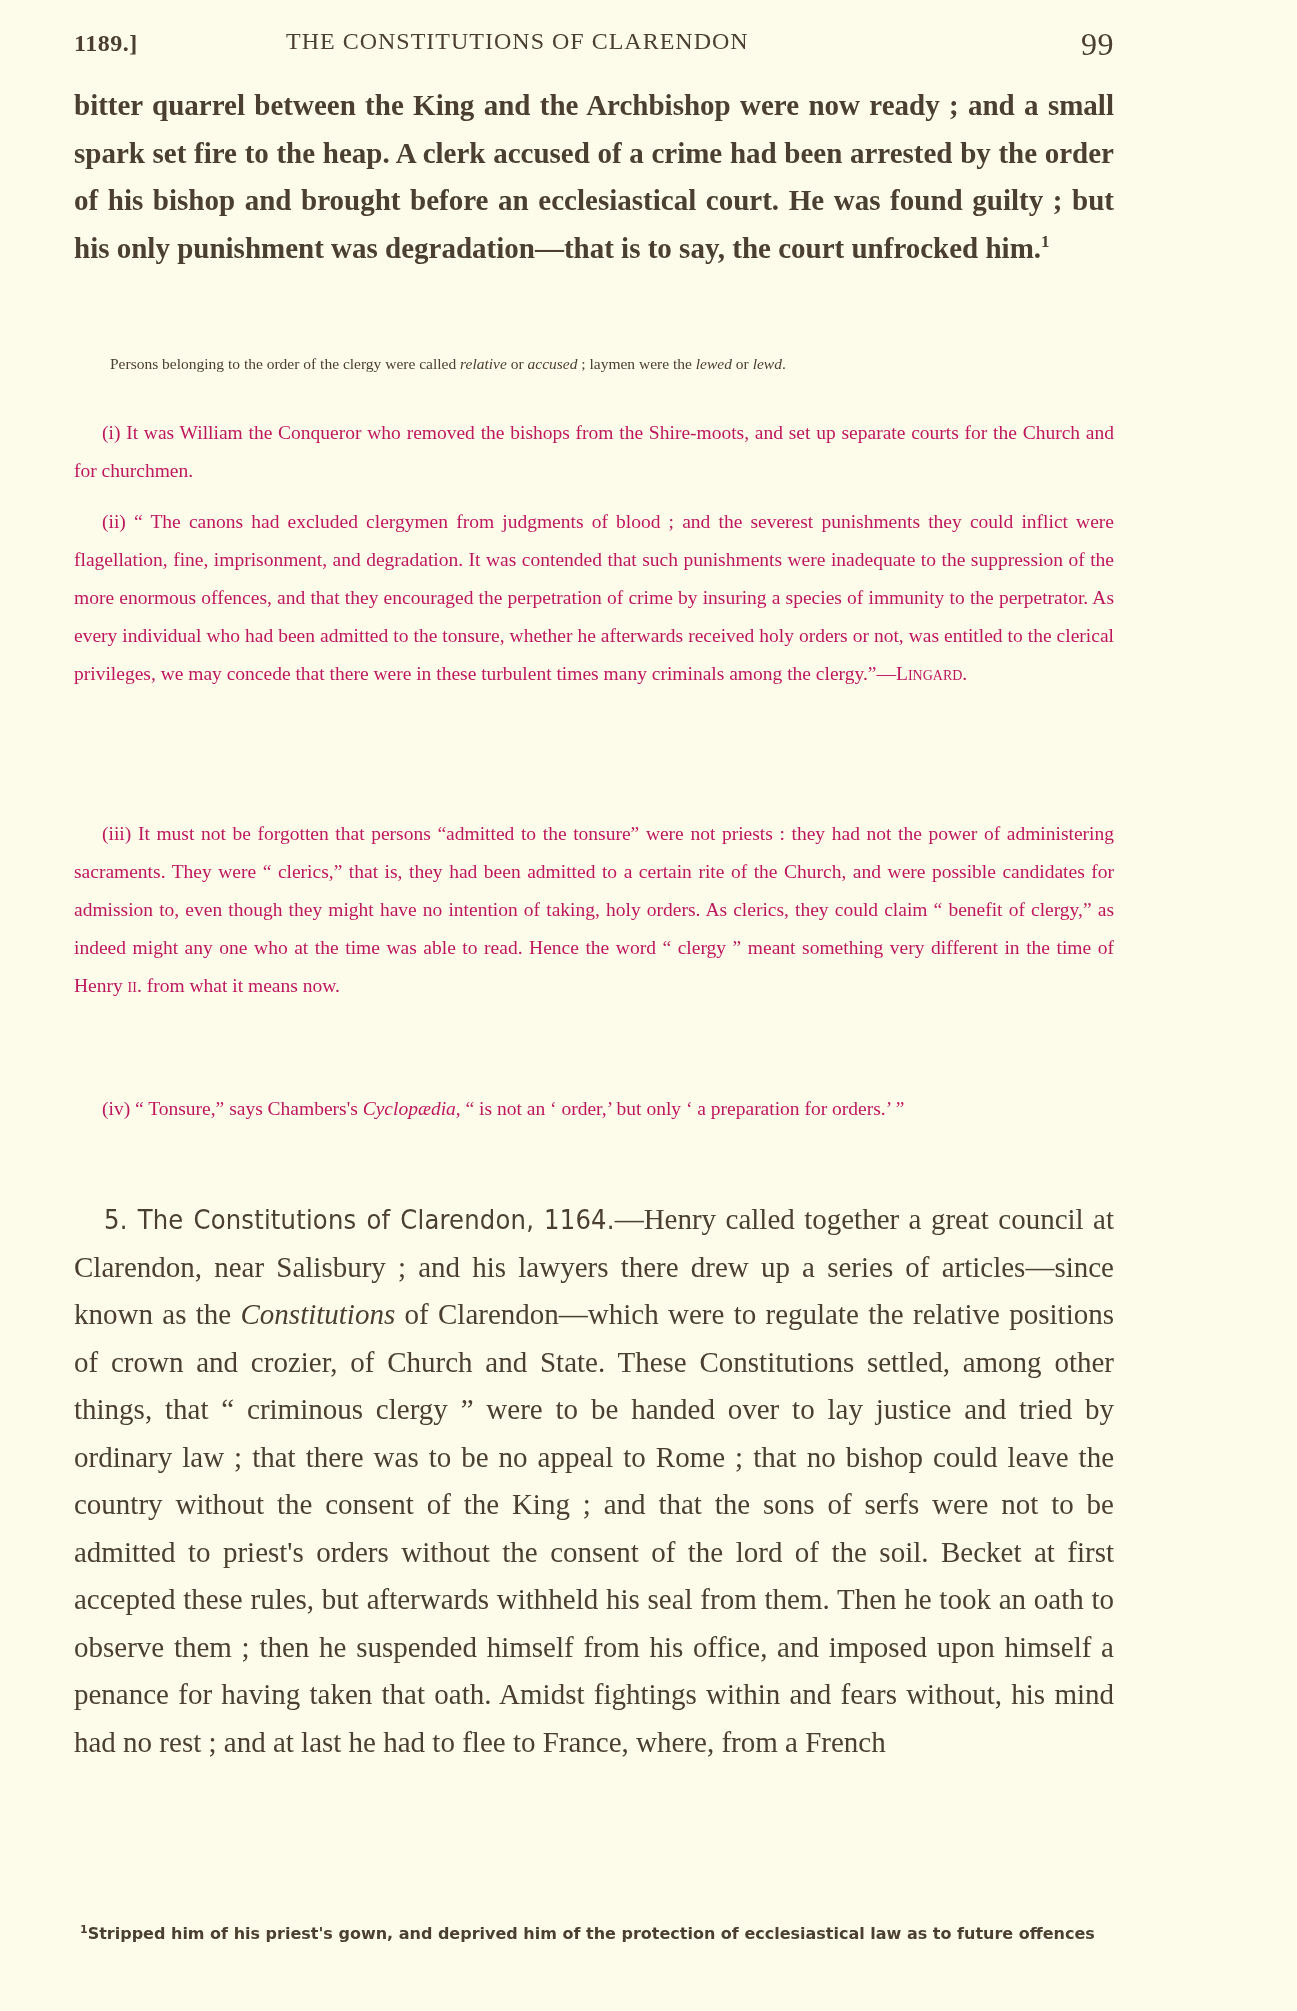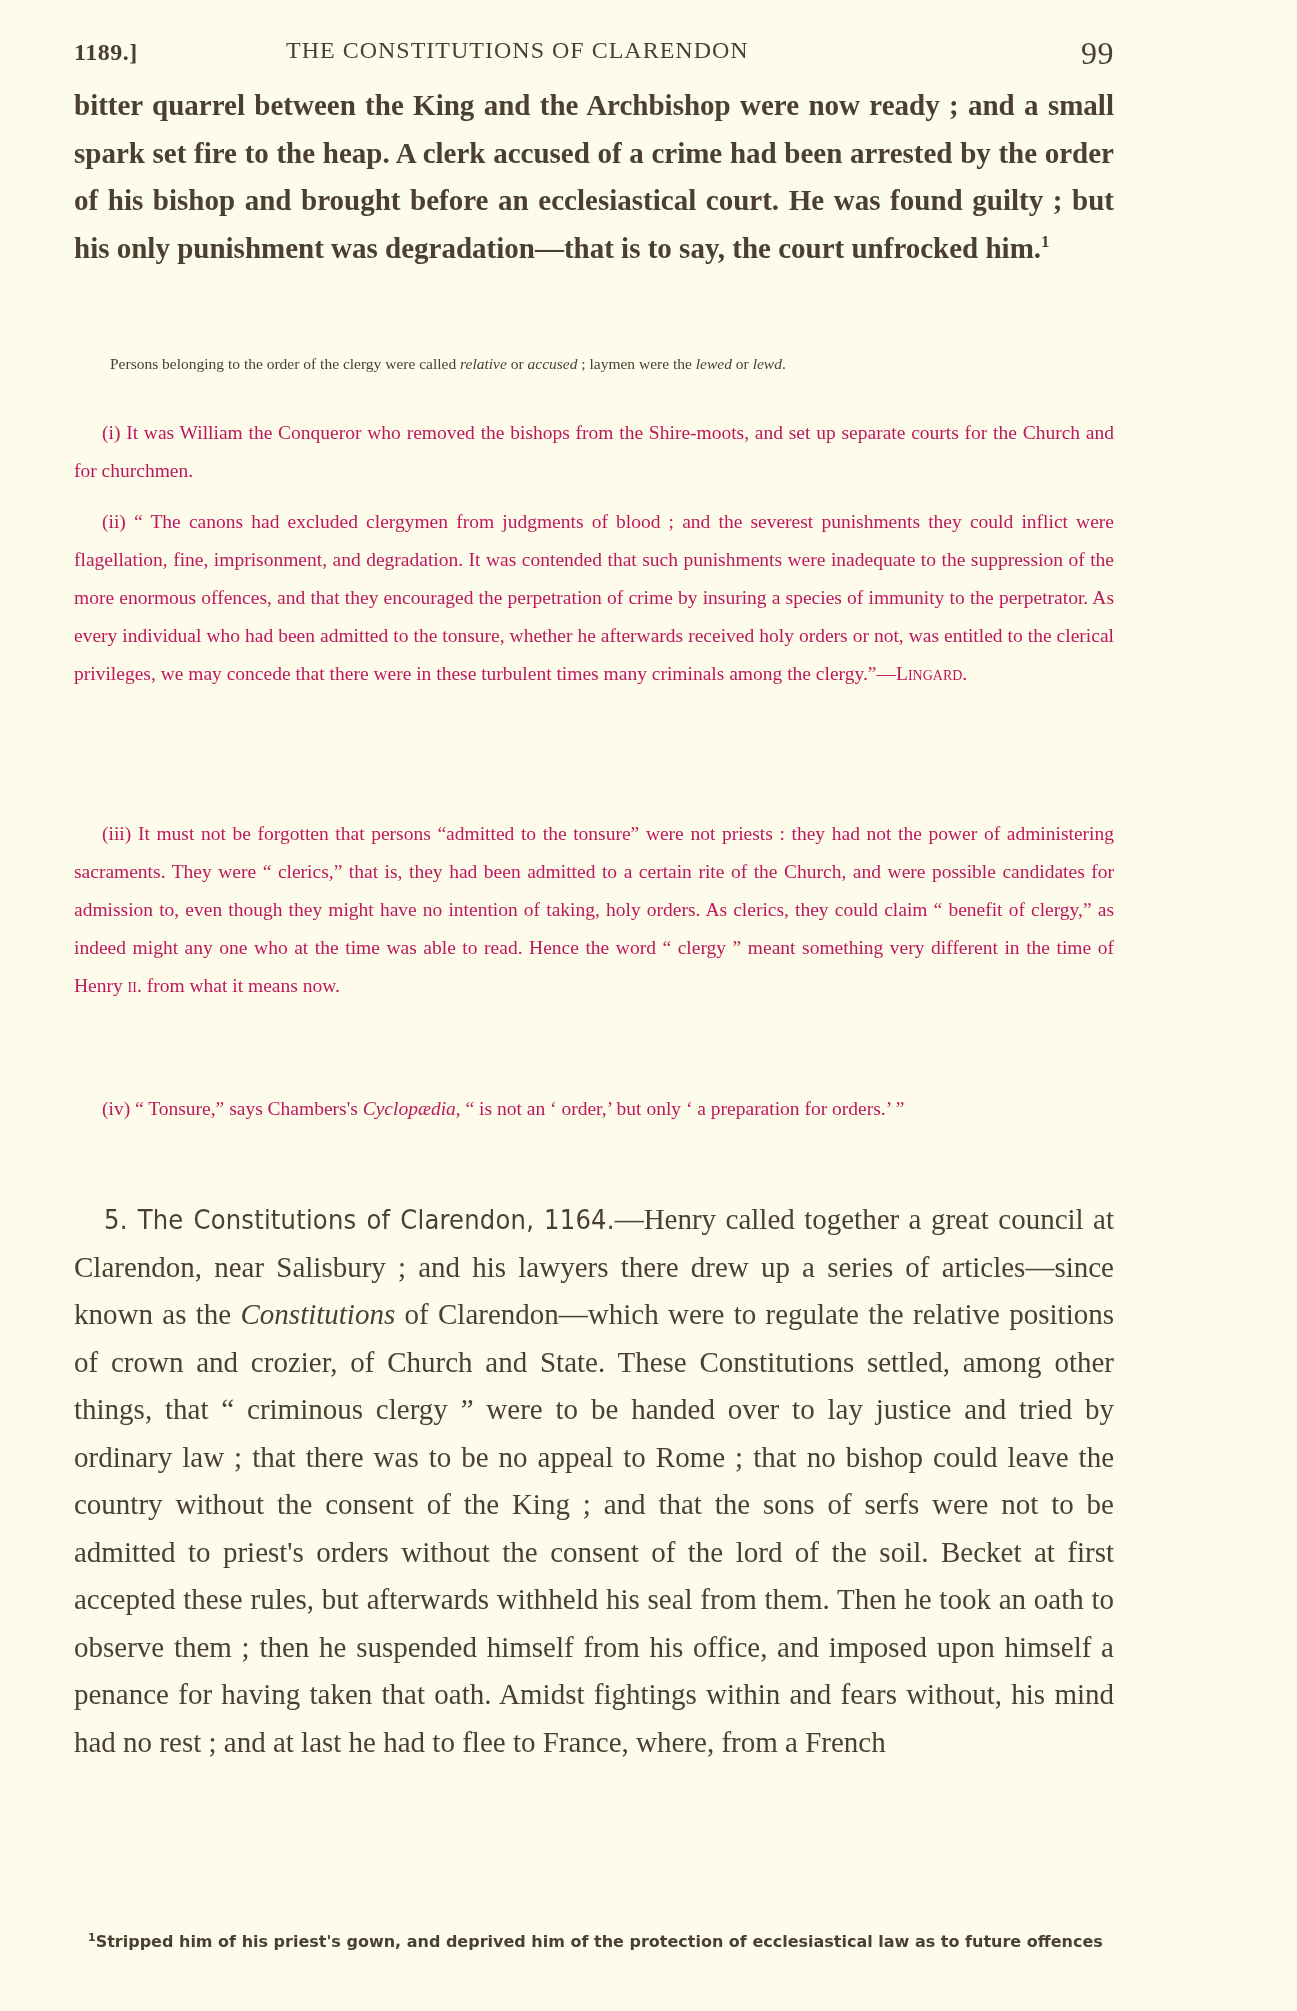--- a/index.html
+++ b/index.html
@@ -23,21 +23,20 @@
       width: 1040px;
     }
     .running-head {
       position: absolute;
       top: 26px;
       left: 0;
       width: 1040px;
       height: 40px;
       font-size: 29px;
       letter-spacing: 0.5px;
-      margin-top: 9px;
     }
     .rh-date {
       position: absolute;
       left: 0;
       top: 4px;
       font-weight: bold;
       font-size: 24px;
     }
     .rh-title {
       position: absolute;
@@ -96,21 +95,21 @@
       text-indent: 30px;
     }
     .footnote {
       position: absolute;
       left: 0;
       width: 1040px;
       font-size: 16px;
       line-height: 24px;
       font-weight: bold;
       font-family: "DejaVu Sans", sans-serif;
-      margin: 8px;
+      margin: 0;
       text-align: justify;
     }
     .footnote sup {
       font-size: 11px;
     }
     em { font-style: italic; }
   </style>
 </head>
 <body>
 

